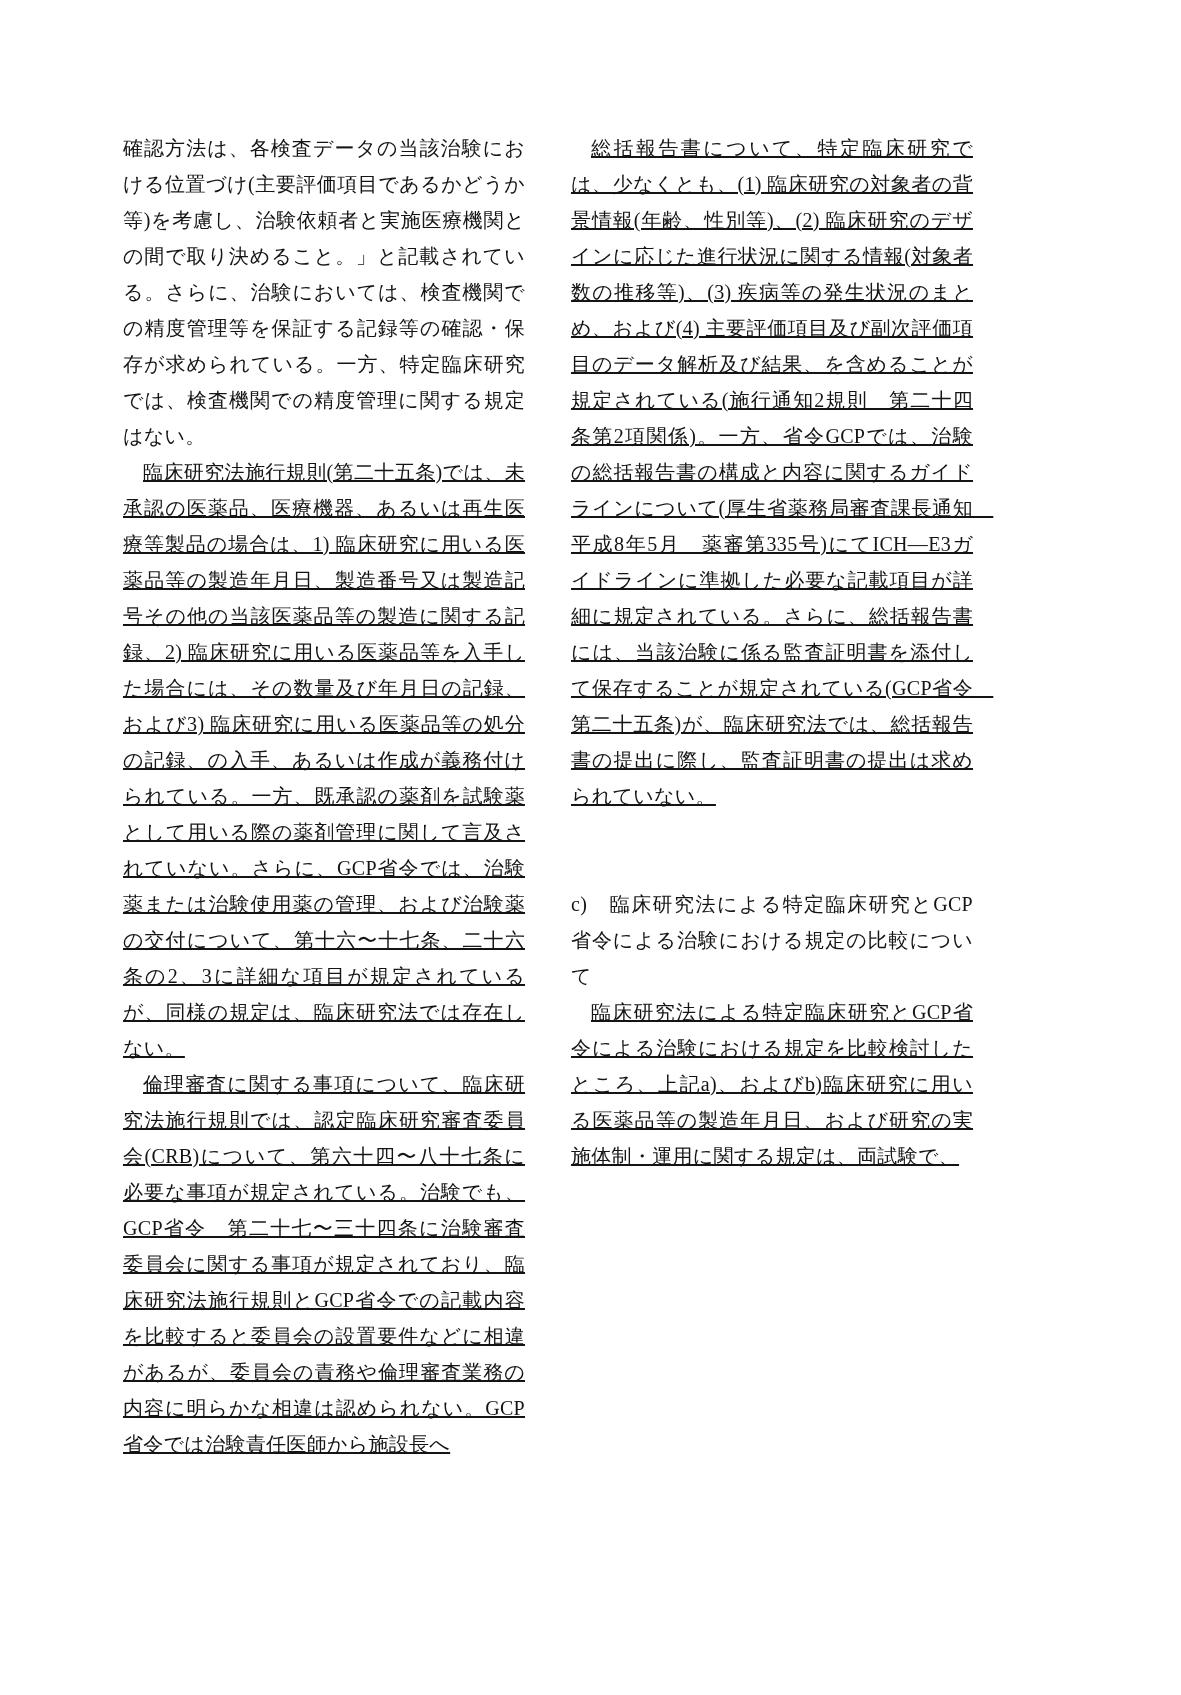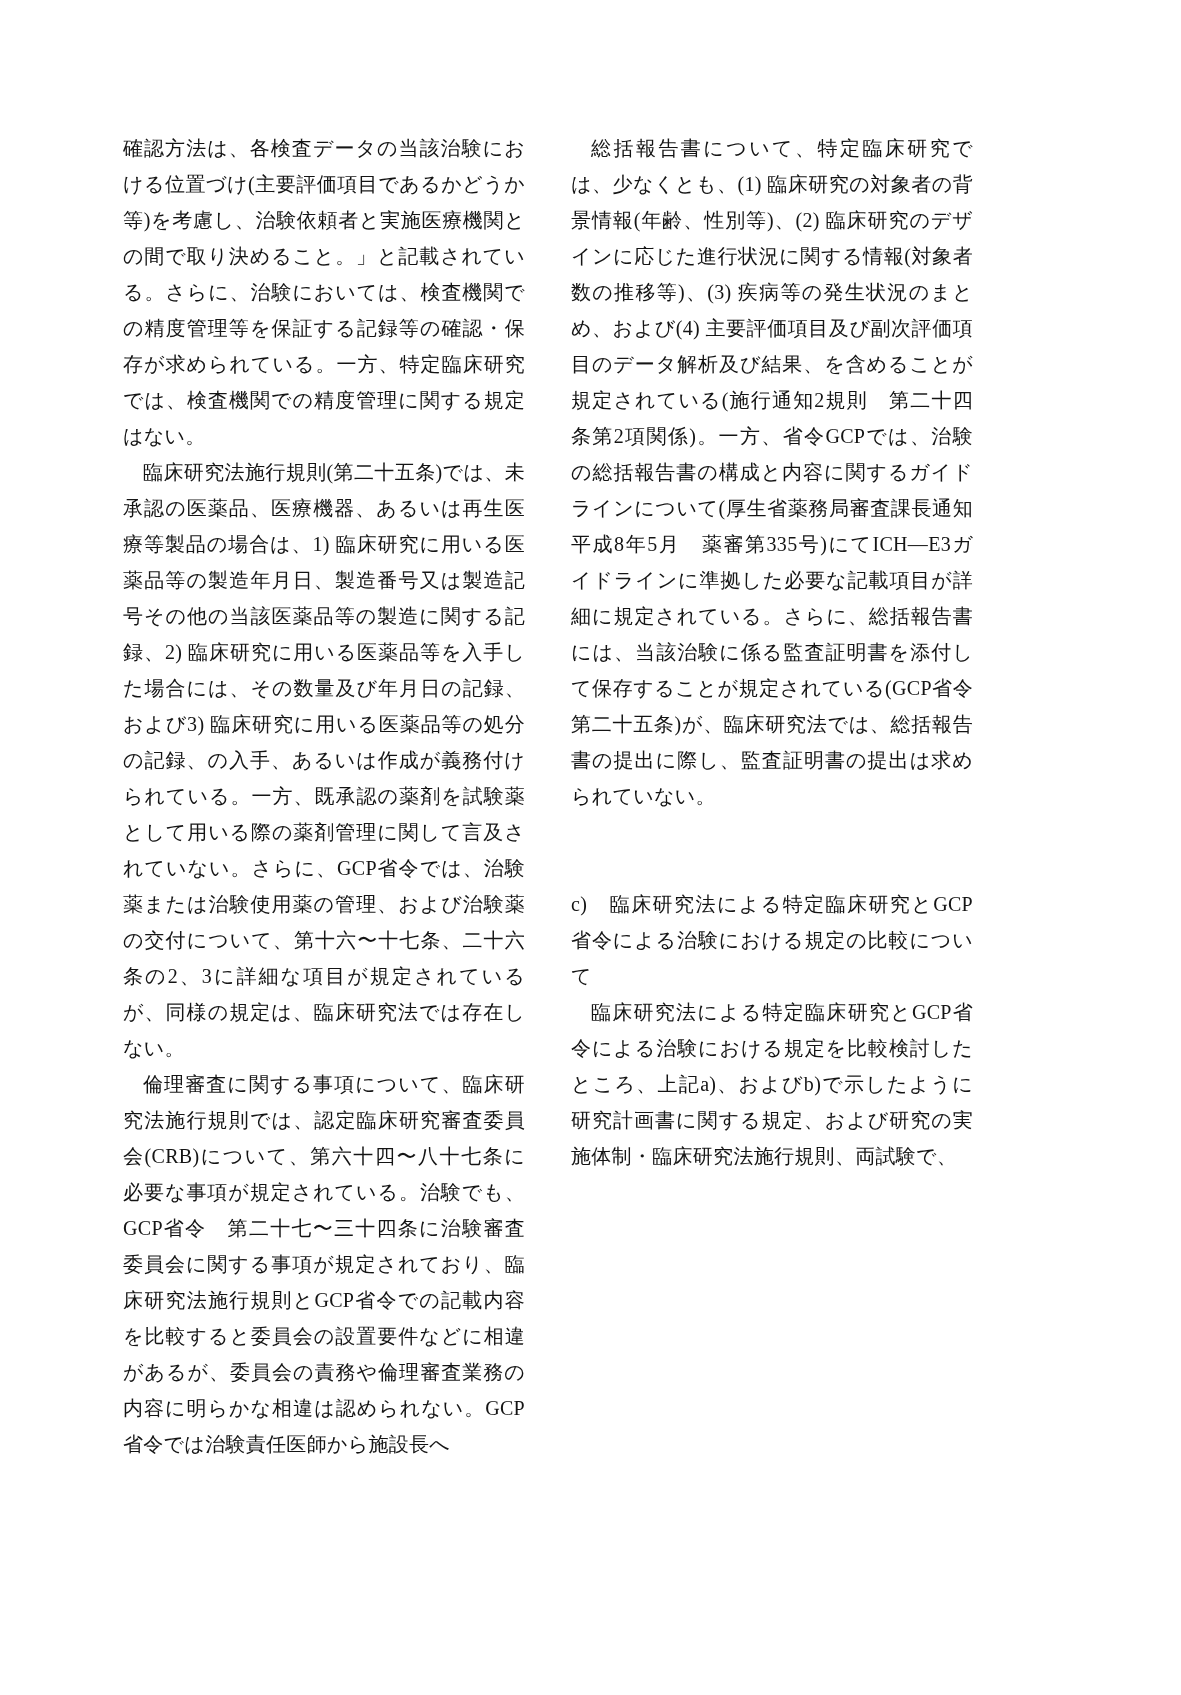--- a/index.html
+++ b/index.html
@@ -30,37 +30,38 @@
       font-size: 20px;
       line-height: 36px;
       text-align: justify;
       text-justify: inter-ideograph;
       letter-spacing: 0.3px;
       word-break: break-all;
       overflow-wrap: anywhere;
     }
     .indent {
       text-indent: 1em;
+      text-decoration: underline;
     }
     .section-gap {
       margin-top: 72px;
     }
   </style>
 </head>
 <body>
 
 <div class="page">
   <div class="columns">
 
     <div class="column">
       <p class="para">確認方法は、各検査データの当該治験における位置づけ(主要評価項目であるかどうか等)を考慮し、治験依頼者と実施医療機関との間で取り決めること。」と記載されている。さらに、治験においては、検査機関での精度管理等を保証する記録等の確認・保存が求められている。一方、特定臨床研究では、検査機関での精度管理に関する規定はない。</p>
       <p class="para indent">臨床研究法施行規則(第二十五条)では、未承認の医薬品、医療機器、あるいは再生医療等製品の場合は、1) 臨床研究に用いる医薬品等の製造年月日、製造番号又は製造記号その他の当該医薬品等の製造に関する記録、2) 臨床研究に用いる医薬品等を入手した場合には、その数量及び年月日の記録、および3) 臨床研究に用いる医薬品等の処分の記録、の入手、あるいは作成が義務付けられている。一方、既承認の薬剤を試験薬として用いる際の薬剤管理に関して言及されていない。さらに、GCP省令では、治験薬または治験使用薬の管理、および治験薬の交付について、第十六〜十七条、二十六条の2、3に詳細な項目が規定されているが、同様の規定は、臨床研究法では存在しない。</p>
       <p class="para indent">倫理審査に関する事項について、臨床研究法施行規則では、認定臨床研究審査委員会(CRB)について、第六十四〜八十七条に必要な事項が規定されている。治験でも、GCP省令　第二十七〜三十四条に治験審査委員会に関する事項が規定されており、臨床研究法施行規則とGCP省令での記載内容を比較すると委員会の設置要件などに相違があるが、委員会の責務や倫理審査業務の内容に明らかな相違は認められない。GCP省令では治験責任医師から施設長へ</p>
     </div>
 
     <div class="column">
       <p class="para indent">総括報告書について、特定臨床研究では、少なくとも、(1) 臨床研究の対象者の背景情報(年齢、性別等)、(2) 臨床研究のデザインに応じた進行状況に関する情報(対象者数の推移等)、(3) 疾病等の発生状況のまとめ、および(4) 主要評価項目及び副次評価項目のデータ解析及び結果、を含めることが規定されている(施行通知2規則　第二十四条第2項関係)。一方、省令GCPでは、治験の総括報告書の構成と内容に関するガイドラインについて(厚生省薬務局審査課長通知　平成8年5月　薬審第335号)にてICH―E3ガイドラインに準拠した必要な記載項目が詳細に規定されている。さらに、総括報告書には、当該治験に係る監査証明書を添付して保存することが規定されている(GCP省令　第二十五条)が、臨床研究法では、総括報告書の提出に際し、監査証明書の提出は求められていない。</p>
       <p class="para section-gap">c)　臨床研究法による特定臨床研究とGCP省令による治験における規定の比較について</p>
-      <p class="para indent">臨床研究法による特定臨床研究とGCP省令による治験における規定を比較検討したところ、上記a)、およびb)で示したように研究計画書に関する規定、および研究の実施体制・臨床研究法施行規則、両試験で、</p>
+      <p class="para indent">臨床研究法による特定臨床研究とGCP省令による治験における規定を比較検討したところ、上記a)、およびb)臨床研究に用いる医薬品等の製造年月日、および研究の実施体制・運用に関する規定は、両試験で、</p>
     </div>
 
   </div>
 </div>
 
 </body></html>

